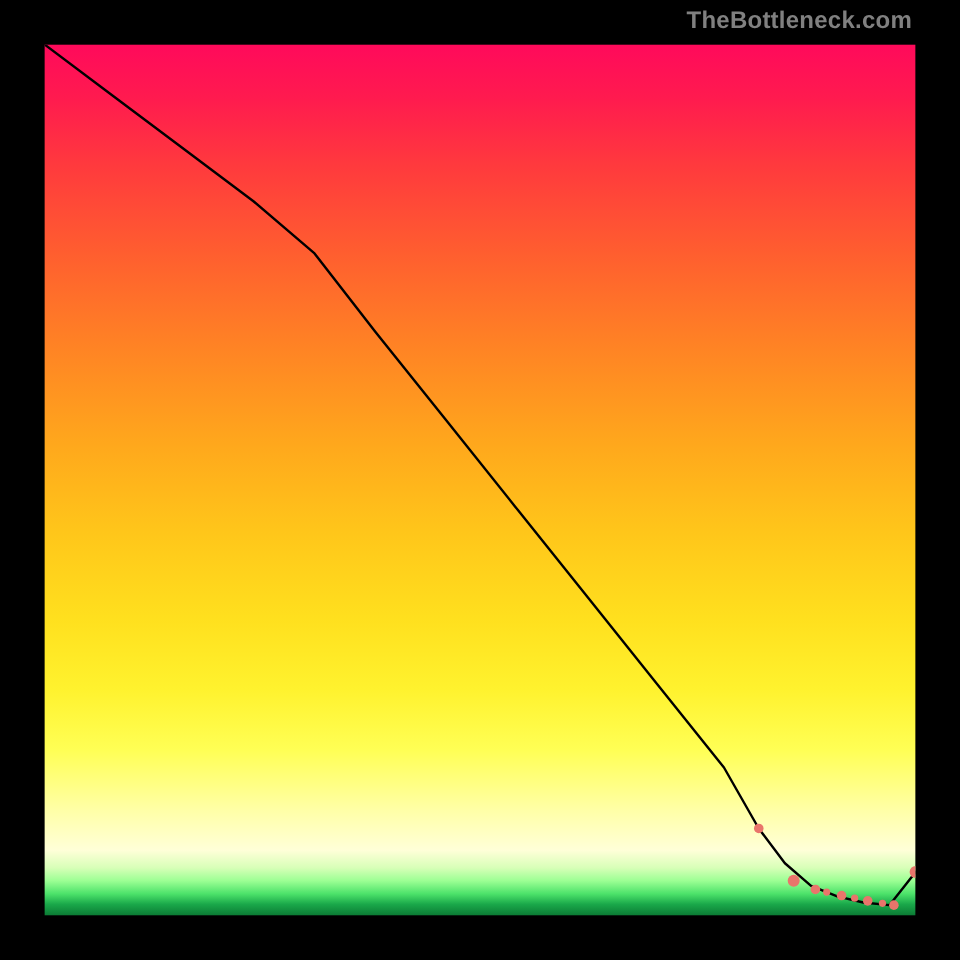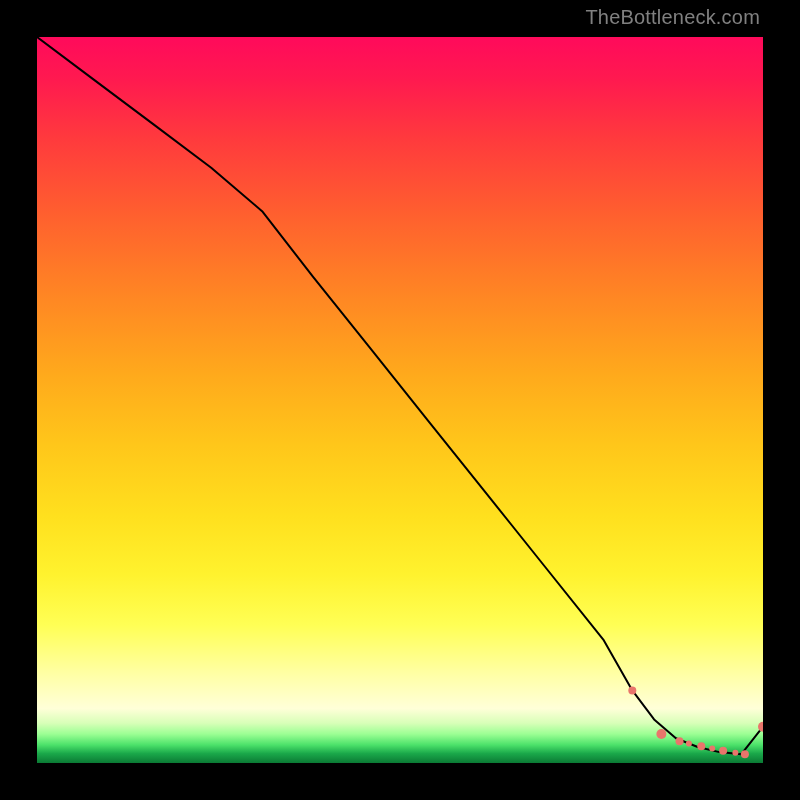--- a/index.html
+++ b/index.html
@@ -8,20 +8,21 @@
     width: 800px;
     height: 800px;
     background: #000000;
     overflow: hidden;
     font-family: Arial, Helvetica, sans-serif;
   }
   .stage {
     position: relative;
     width: 800px;
     height: 772px;
+    font-weight: bold;
   }
   .plot-area {
     position: absolute;
     left: 37px;
     top: 37px;
     width: 726px;
     height: 726px;
     overflow: hidden;
   }
   .gradient-bg {

